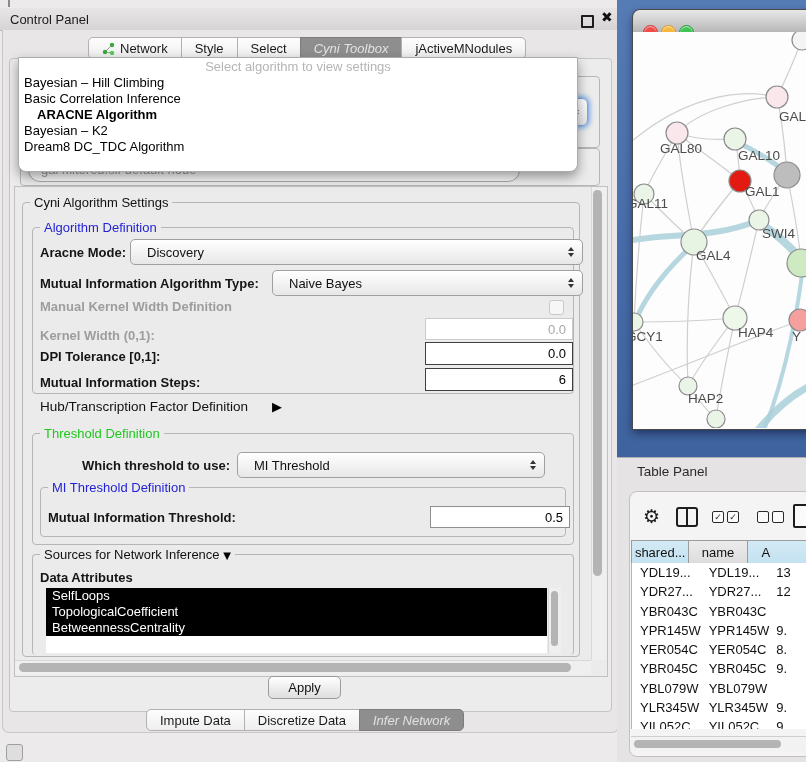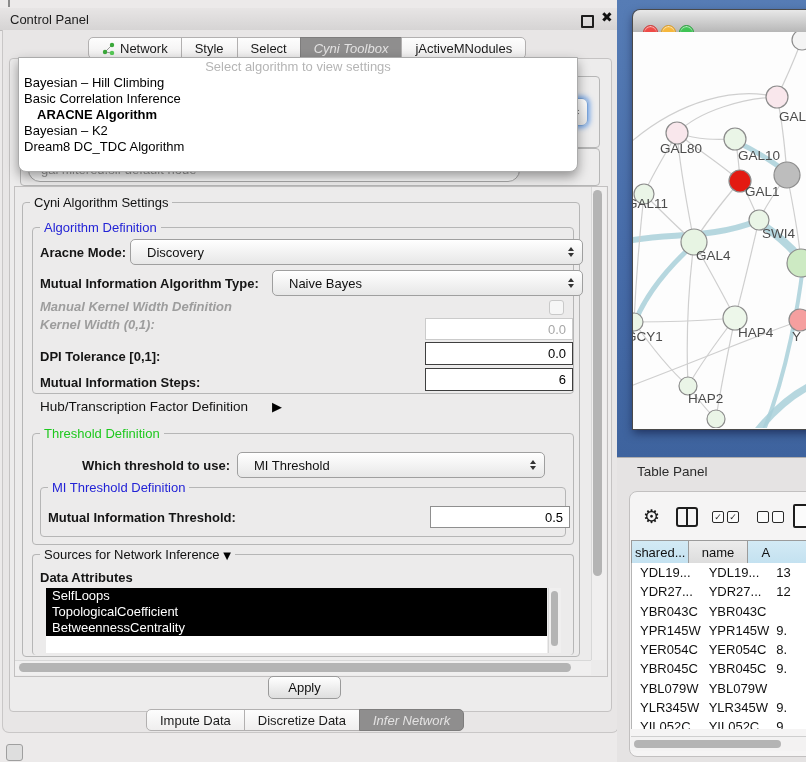--- a/index.html
+++ b/index.html
@@ -38,21 +38,21 @@
     background:linear-gradient(#ffffff,#e6e6e6);box-shadow:0 0 5px 2px rgba(90,150,230,.8);}
   #ghost-combo2{left:28px;top:156px;width:478px;height:24px;border:1px solid #a8a8a8;border-radius:12px;
     background:#fbfbfb;display:flex;align-items:center;padding-left:12px;color:#9a9a9a;}
   
   #settings-pane{left:14px;top:186px;width:592px;height:489px;background:#ecebeb;border:1px solid #c2c0c0;}
   .group{border:1px solid #b6b6b6;border-radius:4px;}
   .legend{position:absolute;background:#ecebeb;padding:0 4px;font-size:13px;white-space:nowrap;}
   .legend.blue{color:#2323d6;}
   .legend.green{color:#1ec81e;}
   .lbl{font-weight:bold;font-size:13px;color:#151515;white-space:nowrap;}
-  .lbl.dis{color:#9d9d9d;font-style:italic;}
+  .lbl.dis{color:#9d9d9d;}
   .combo{background:linear-gradient(#ffffff,#e7e7e7);border:1px solid #9f9f9f;border-radius:5px;
     display:flex;align-items:center;padding-left:16px;font-size:13px;box-shadow:inset 0 1px 0 #fff;}
   .stp{position:absolute;right:8px;top:50%;transform:translateY(-50%);display:flex;flex-direction:column;gap:2px;}
   .stp i{display:block;width:0;height:0;border-left:3.5px solid transparent;border-right:3.5px solid transparent;}
   .stp .up{border-bottom:4.5px solid #333;}
   .stp .dn{border-top:4.5px solid #333;}
   .field{background:#fff;display:flex;align-items:center;justify-content:flex-end;padding-right:6px;font-size:13px;}
   .field.dis{border:1px solid #cbcbcb;color:#a7a7a7;}
   .field.dark{border:1.5px solid #3f3f3f;color:#000;}
   .field.mid{border:1px solid #8f8f8f;color:#000;}
@@ -185,21 +185,21 @@
     <span>Naive Bayes</span>
     <span class="stp">
         <i class="up"></i>
         <i class="dn"></i>
       </span>
   </div>
 
   <span class="abs lbl dis" style="left:40px;top:299px;">Manual Kernel Width Definition</span>
   <div class="abs cb" style="left:549px;top:300px;"></div>
 
-  <span class="abs lbl dis" style="left:40px;top:317px;">Kernel Width (0,1):</span>
+  <span class="abs lbl dis" style="left:40px;top:328px;">Kernel Width (0,1):</span>
   <div class="abs field dis" style="left:425px;top:318px;width:140px;height:20px;">
     <span>0.0</span>
   </div>
 
   <span class="abs lbl" style="left:40px;top:349px;">DPI Tolerance [0,1]:</span>
   <div class="abs field dark" style="left:425px;top:342px;width:140px;height:21px;">
     <span>0.0</span>
   </div>
 
   <span class="abs lbl" style="left:40px;top:375px;">Mutual Information Steps:</span>

